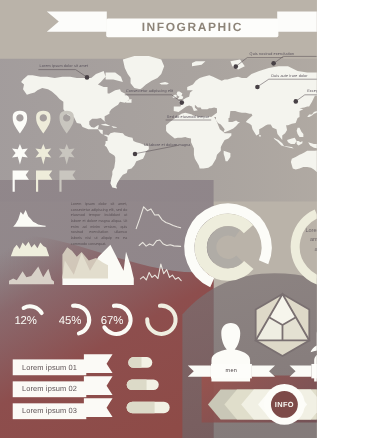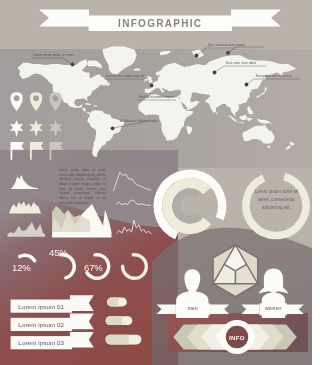--- a/index.html
+++ b/index.html
@@ -1,38 +1,38 @@
 <!DOCTYPE html>
 <html><head>
 <meta charset="utf-8">
 <style>
 html,body{margin:0;padding:0;background:#fff;}
 body{width:320px;height:365px;overflow:hidden;font-family:"Liberation Sans",sans-serif;}
-.stage{position:relative;width:312px;height:365px;overflow:hidden;background:#bab3a9;}
+.stage{position:relative;width:264px;height:365px;overflow:hidden;background:#bab3a9;}
 .layer{position:absolute;left:0;top:0;width:320px;height:365px;}
 svg{display:block;overflow:visible;}
 .banner-title{position:absolute;left:88.5px;top:15.5px;width:143.5px;height:15.5px;
   display:flex;align-items:center;justify-content:center;
   font-size:10px;letter-spacing:1.3px;color:#8d8478;font-weight:bold;}
 
 .mlabel{position:absolute;font-size:3.1px;color:#57505a;letter-spacing:0.12px;white-space:nowrap;line-height:1;}
 .ml1{left:33px;top:53.5px;}
 .ml2{left:105px;top:74.5px;}
 .ml3{left:139px;top:95.5px;}
 .ml4{left:120px;top:120px;}
 .ml5{left:208px;top:43.5px;}
 .ml6{left:226px;top:61.5px;}
 .ml7{left:256px;top:74.5px;}
 
 .bodytext{position:absolute;left:59px;top:168px;width:47px;font-size:3.1px;line-height:1.52;
   color:#5a5155;text-align:justify;}
 
 .pct{position:absolute;font-size:9.5px;font-weight:normal;color:#fbfbf6;letter-spacing:-0.1px;white-space:nowrap;line-height:1;}
 .p1{left:12px;top:263px;}
-.p2{left:49px;top:248px;}
+.p2{left:49px;top:263px;}
 .p3{left:84px;top:263px;}
 
 .donuttext{position:absolute;left:252px;top:188px;width:49px;font-size:4.6px;line-height:1.75;
   color:#6d6668;text-align:center;}
 
 .genlabel{position:absolute;font-size:4.6px;color:#4f4749;letter-spacing:0.25px;line-height:1;
   display:flex;align-items:center;justify-content:center;height:12px;}
 .gl1{left:175.8px;top:303.3px;width:34.1px;}
 .gl2{left:259.5px;top:303.3px;width:27.5px;}
 

